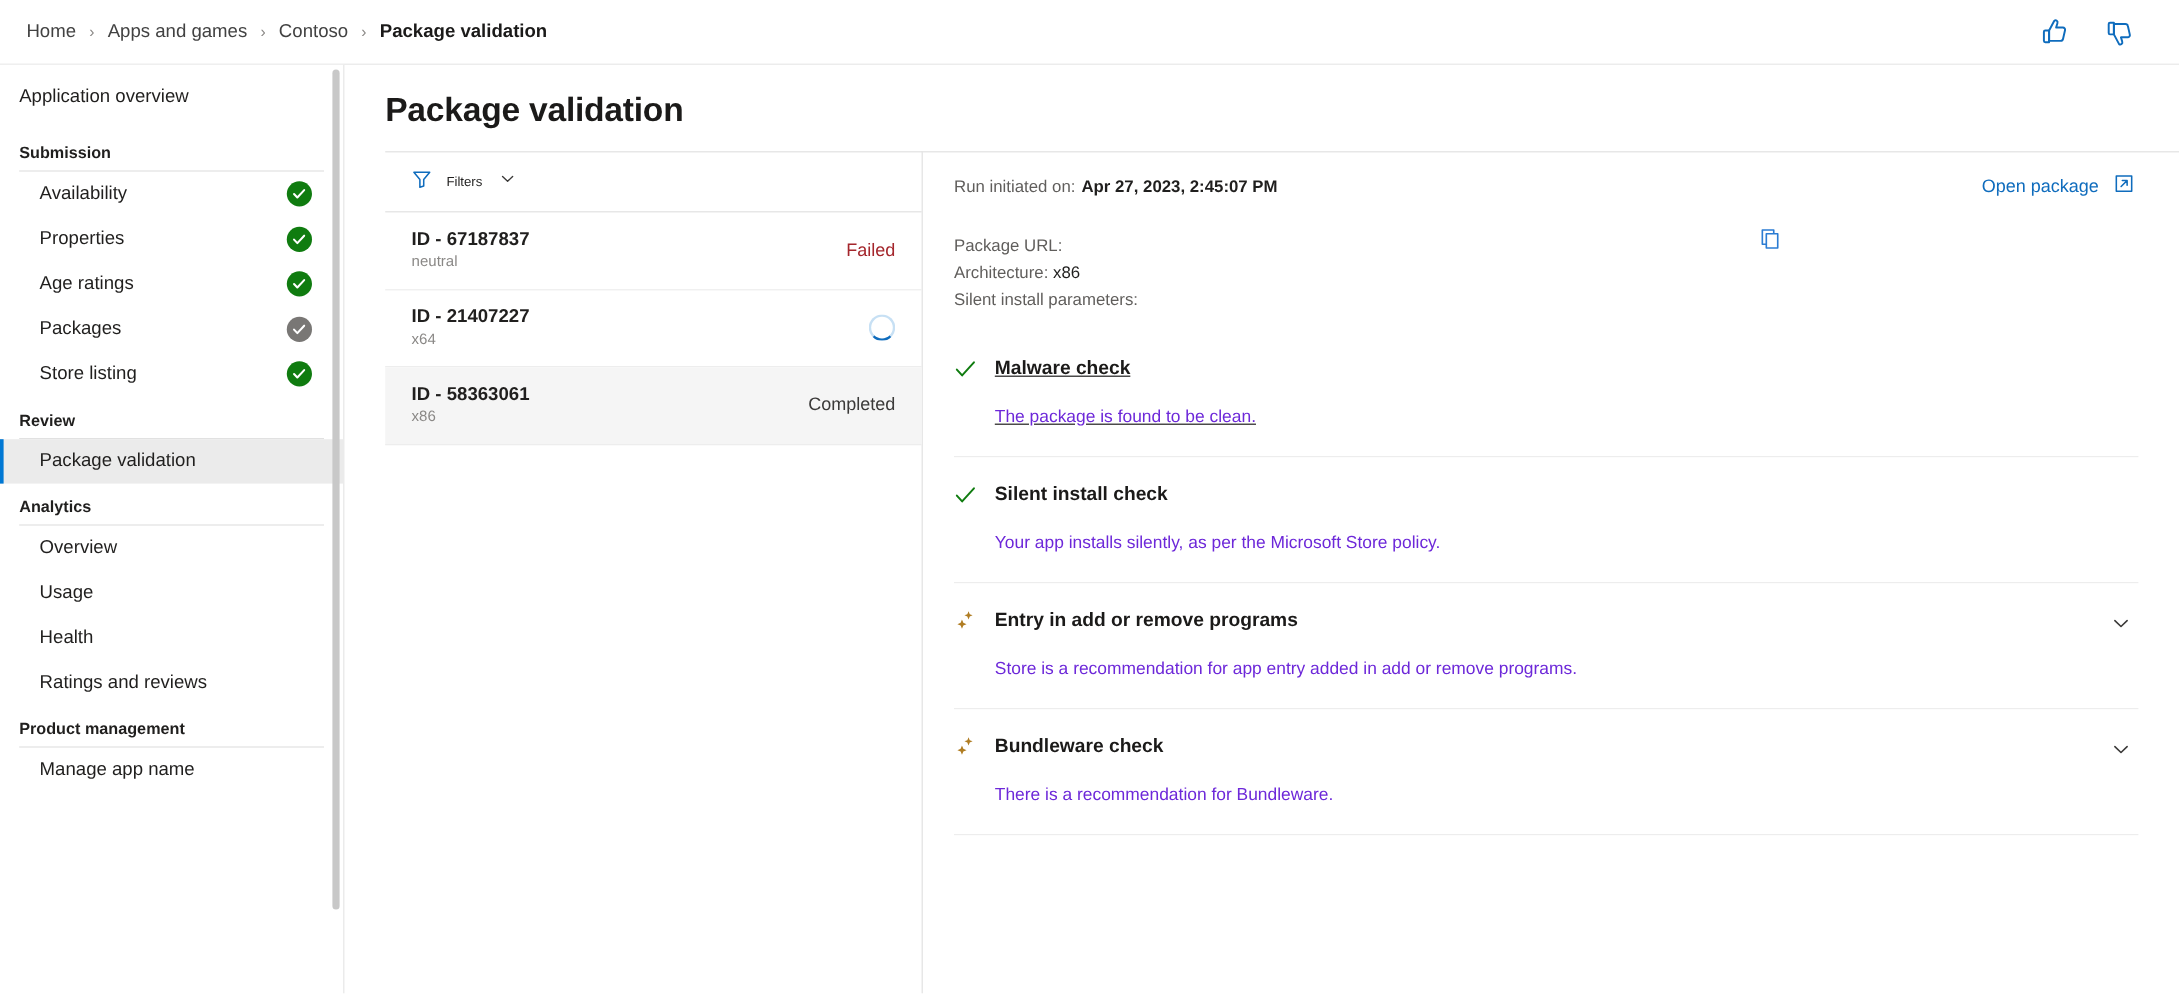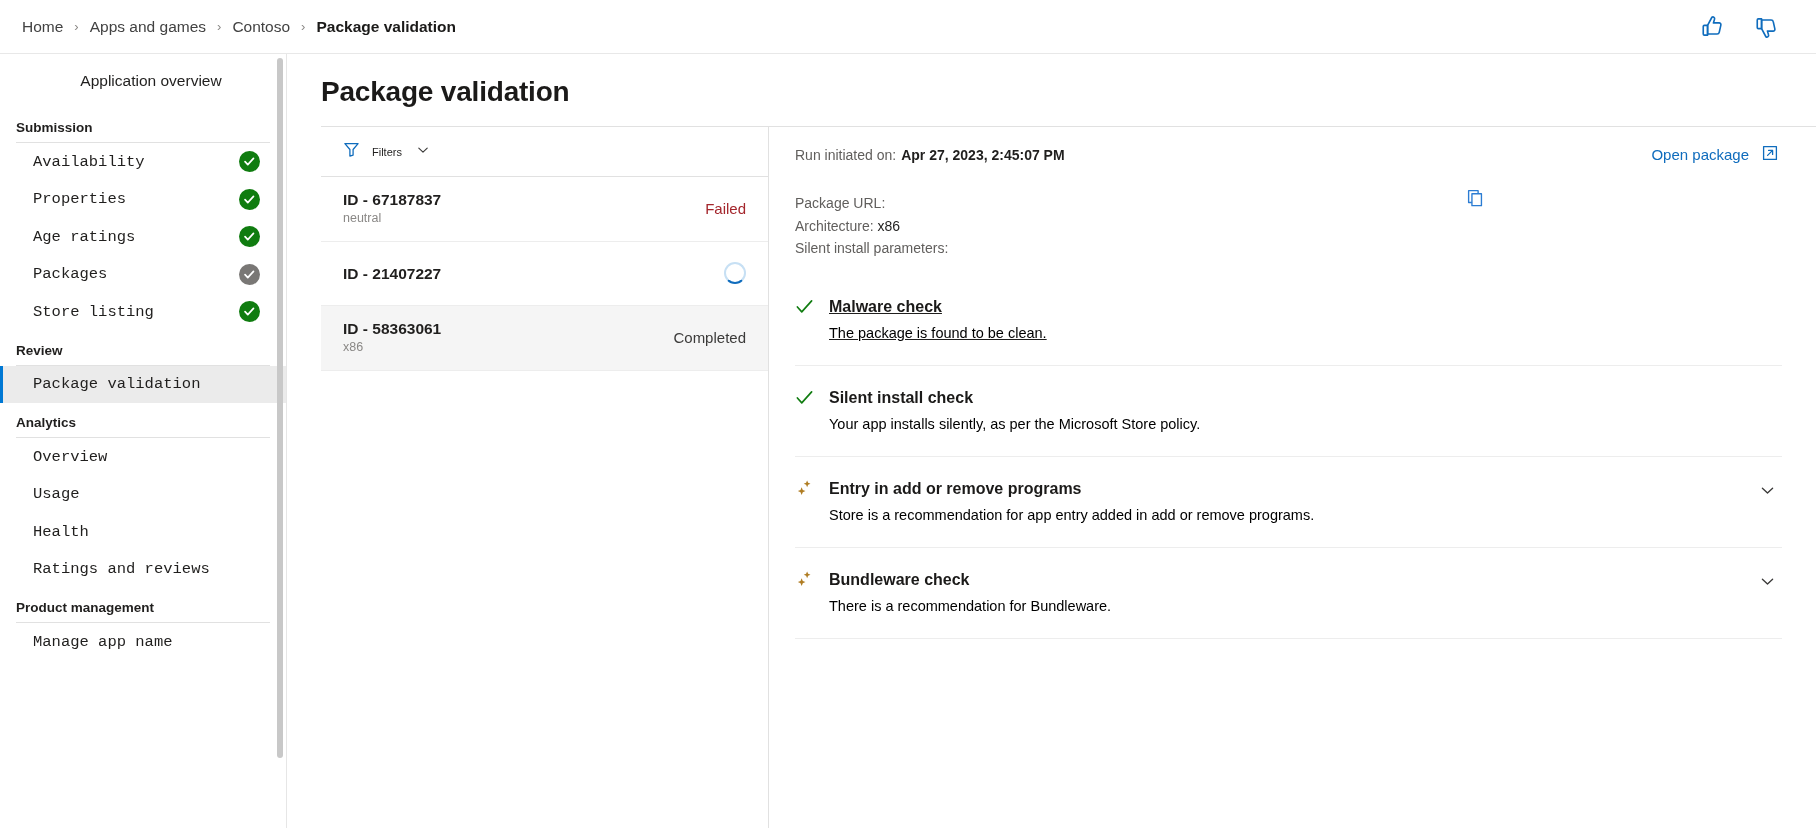--- a/index.html
+++ b/index.html
@@ -44,35 +44,34 @@
     background: #fff;
     border-right: 1px solid #e6e6e6;
     position: relative;
     overflow: hidden;
   }
   .nav-inner { padding: 0; }
   .app-overview {
     font-size: 15.5px; color: #201f1e;
     padding: 18px 0 18px 16px;
     cursor: pointer;
-    text-align: center;
   }
   .nav-group-title {
     font-size: 13.5px; font-weight: 700; color: #201f1e;
     padding: 12px 0 7px 16px;
   }
   .nav-rule { height: 1px; background: #e1e1e1; margin: 0 16px 0 16px; }
   .nav-item {
     display: flex; align-items: center;
     height: 37.5px;
     padding-left: 33px; padding-right: 26px;
     font-size: 15.5px; color: #201f1e;
     cursor: pointer; position: relative;
   }
-  .nav-item .nav-label { flex: 1; font-family: Liberation Mono, monospace; }
+  .nav-item .nav-label { flex: 1; }
   .nav-item.active {
     background: #ebebeb; font-weight: 400;
   }
   .nav-item.active::before {
     content: ""; position: absolute; left: 0; top: 0; bottom: 0;
     width: 3px; background: #0078d4;
   }
   .status-dot {
     width: 21px; height: 21px; border-radius: 50%;
     display: flex; align-items: center; justify-content: center;
@@ -165,21 +164,21 @@
     padding: 0 0 22px 0;
     border-bottom: 1px solid #ededed;
     display: flex; align-items: flex-start;
     padding-right: 6px;
   }
   .check + .check { padding-top: 21px; }
   .check:first-child { padding-top: 0; text-decoration: underline; }
   .check-icon { width: 34px; flex: 0 0 34px; padding-top: 1px; }
   .check-body { flex: 1; min-width: 0; }
   .check-title { font-size: 16px; font-weight: 700; color: #1b1a19; line-height: 21px; }
-  .check-desc { font-size: 14.5px; color: #000000; margin-top: 7px; line-height: 19px; }
+  .check-desc { font-size: 14.5px; color: #6d28d9; margin-top: 21px; line-height: 19px; }
   .check-expand { flex: 0 0 auto; padding-top: 4px; cursor: pointer; }
 </style>
 </head>
 <body>
 
 <div class="topbar">
   <div class="crumbs">
     <span class="crumb">Home</span>
     <span class="crumb-sep">›</span>
     <span class="crumb">Apps and games</span>
@@ -312,20 +311,21 @@
           <div class="pkg-main">
             <div class="pkg-id">ID - 67187837</div>
             <div class="pkg-arch">neutral</div>
           </div>
           <div class="pkg-status failed">Failed</div>
         </div>
 
         <div class="pkg-row">
           <div class="pkg-main">
             <div class="pkg-id">ID - 21407227</div>
+            <div class="pkg-arch">x64</div>
           </div>
           <div class="spinner"></div>
         </div>
 
         <div class="pkg-row selected">
           <div class="pkg-main">
             <div class="pkg-id">ID - 58363061</div>
             <div class="pkg-arch">x86</div>
           </div>
           <div class="pkg-status completed">Completed</div>

